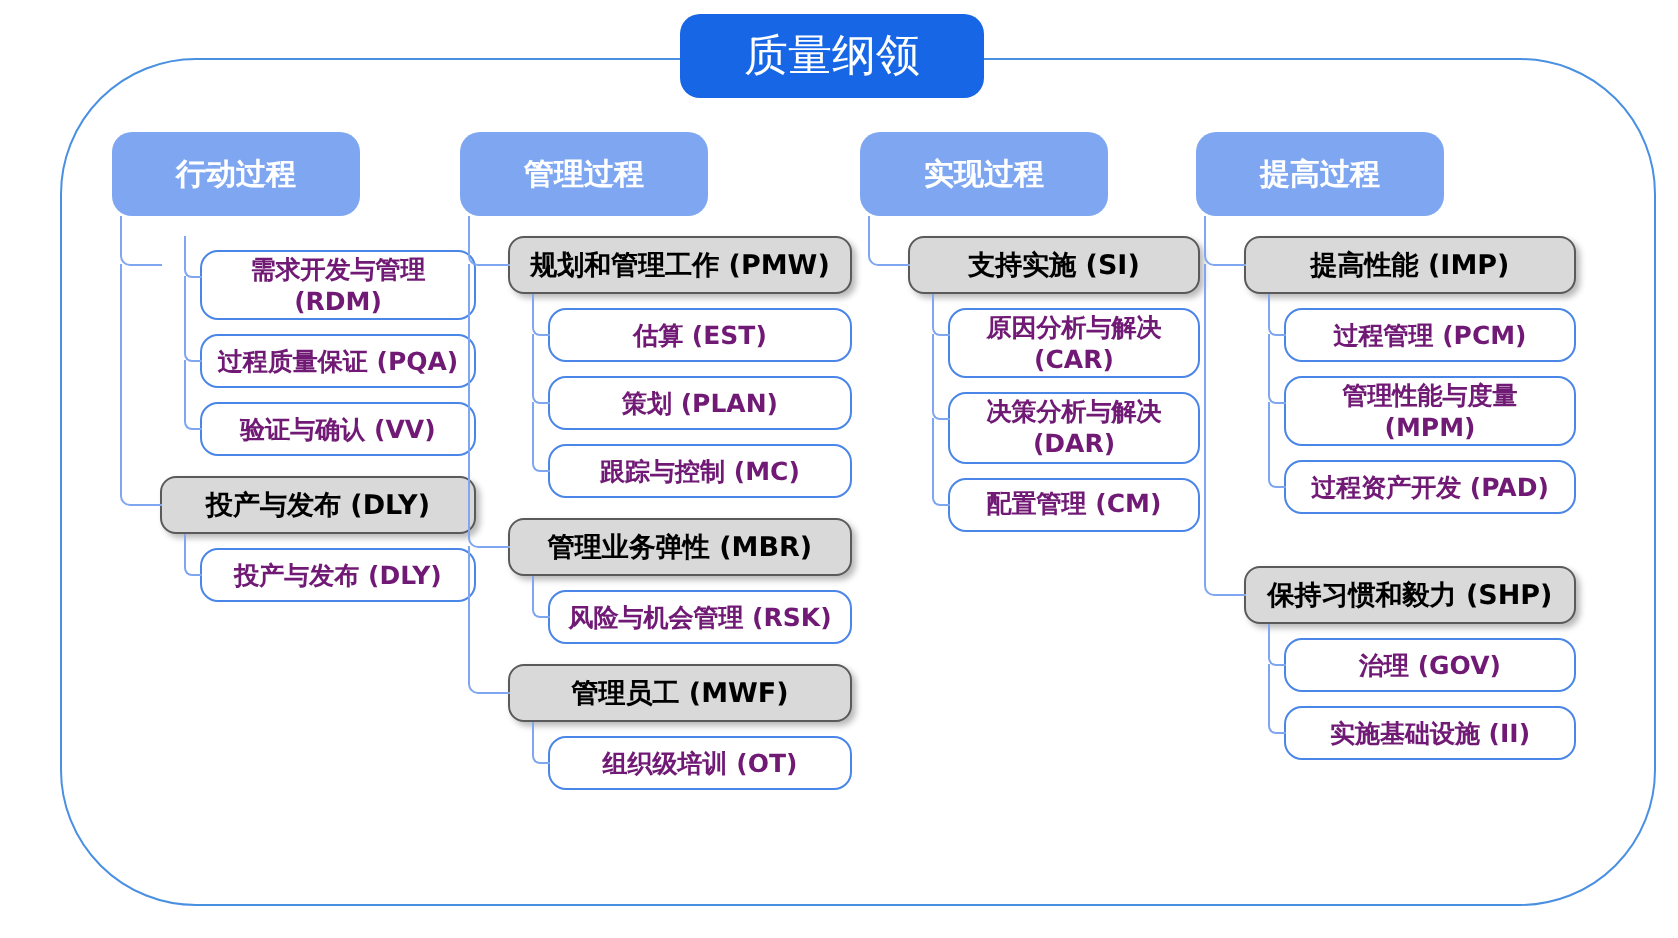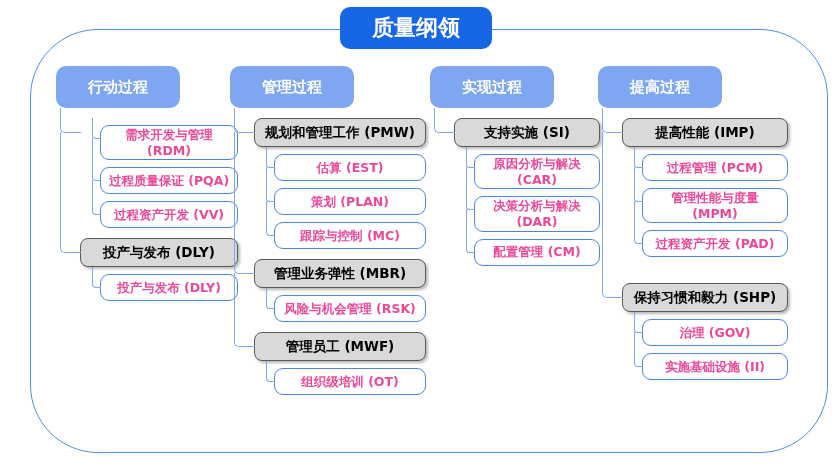--- a/index.html
+++ b/index.html
@@ -14,21 +14,21 @@
   *{box-sizing:border-box;margin:0;padding:0;}
   body{background:#fff;font-family:"DejaVu Sans","Liberation Sans",sans-serif;}
   .canvas{position:relative;width:839px;height:469px;background:#fff;overflow:hidden;}
 
   .outer-frame{
     position:absolute;left:30px;top:29px;width:798px;height:424px;
     border:1.5px solid var(--frame);border-radius:68px;background:transparent;
   }
   .title-box{
     position:absolute;left:340px;top:7px;width:152px;height:42px;
-    background:var(--title-bg);border-radius:10px;color:#fff;font-weight:bold;
+    background:var(--title-bg);border-radius:10px;color:#fff;font-weight:normal;
     font-size:22px;display:flex;align-items:center;justify-content:center;z-index:5;
   }
 
   .col{position:absolute;top:66px;}
   .col-1{left:54px;width:184px;}
   .col-2{left:228px;width:198px;}
   .col-3{left:428px;width:172px;}
   .col-4{left:596px;width:192px;}
 
   .col-header{
@@ -70,21 +70,21 @@
   }
   .child-li::after{
     content:"";position:absolute;left:-8px;top:20px;bottom:0;width:0;
     border-left:1.5px solid var(--conn);
   }
   .child-li:last-child::after{display:none;}
 
   .child-box{
     min-height:27px;background:#fff;border:1.5px solid var(--child-border);
     border-radius:9px;display:flex;align-items:center;justify-content:center;
-    font-weight:bold;font-size:12.5px;color:#ec4899;text-align:center;
+    font-weight:bold;font-size:12.5px;color:#701a75;text-align:center;
     white-space:pre-line;padding:1px 4px;line-height:1.25;
   }
 </style>
 </head>
 <body>
 
 <div class="canvas">
   <div class="outer-frame"></div>
   <div class="title-box">质量纲领</div>
 
@@ -93,21 +93,21 @@
     <ul class="groups">
       <li class="group-li">
         <ul class="children">
           <li class="child-li">
               <div class="child-box">需求开发与管理 (RDM)</div>
             </li>
           <li class="child-li">
               <div class="child-box">过程质量保证 (PQA)</div>
             </li>
           <li class="child-li">
-              <div class="child-box">过程资产开发 (VV)</div>
+              <div class="child-box">验证与确认 (VV)</div>
             </li>
         </ul>
       </li>
       <li class="group-li">
         <div class="group-box">投产与发布 (DLY)</div>
         <ul class="children">
           <li class="child-li">
               <div class="child-box">投产与发布 (DLY)</div>
             </li>
         </ul>

